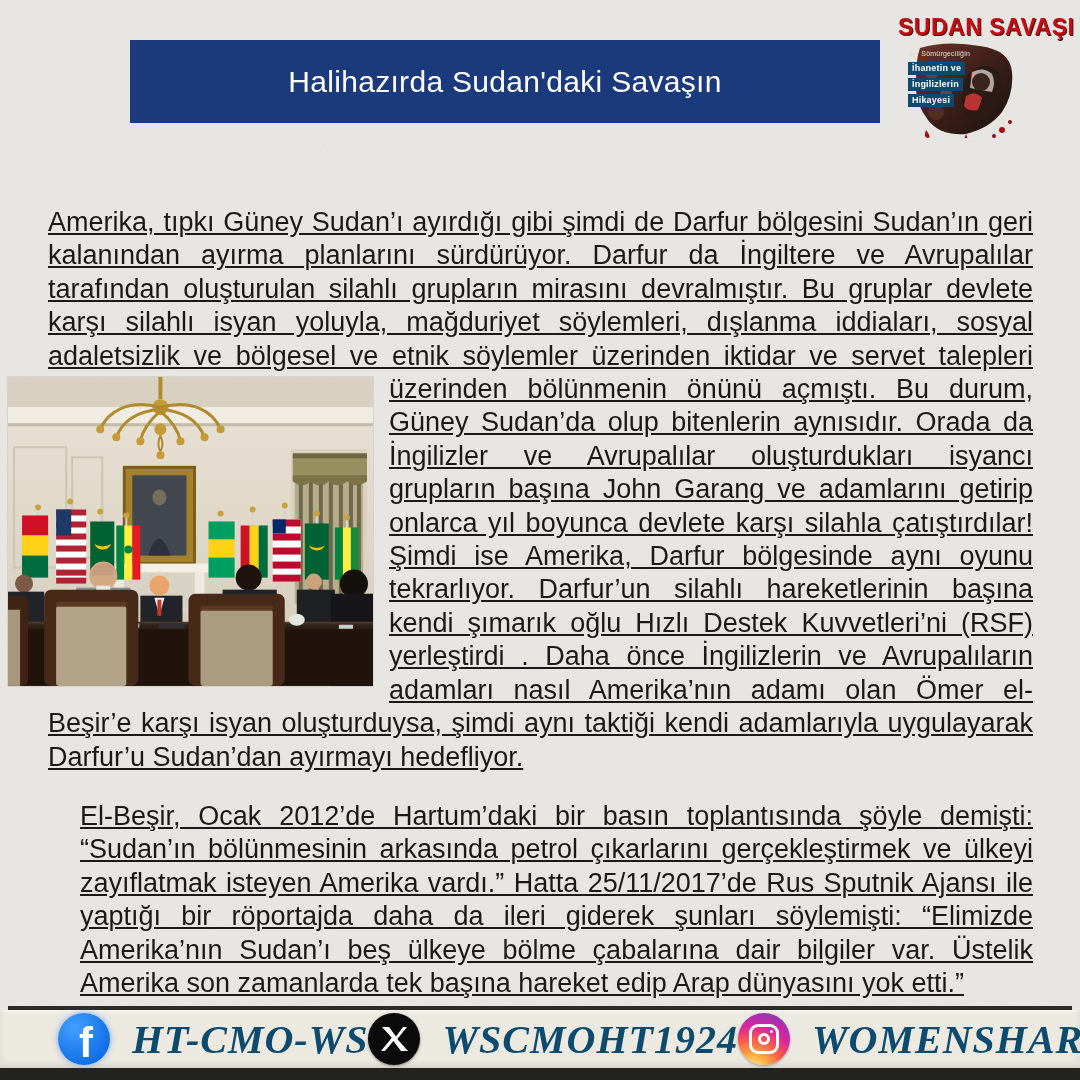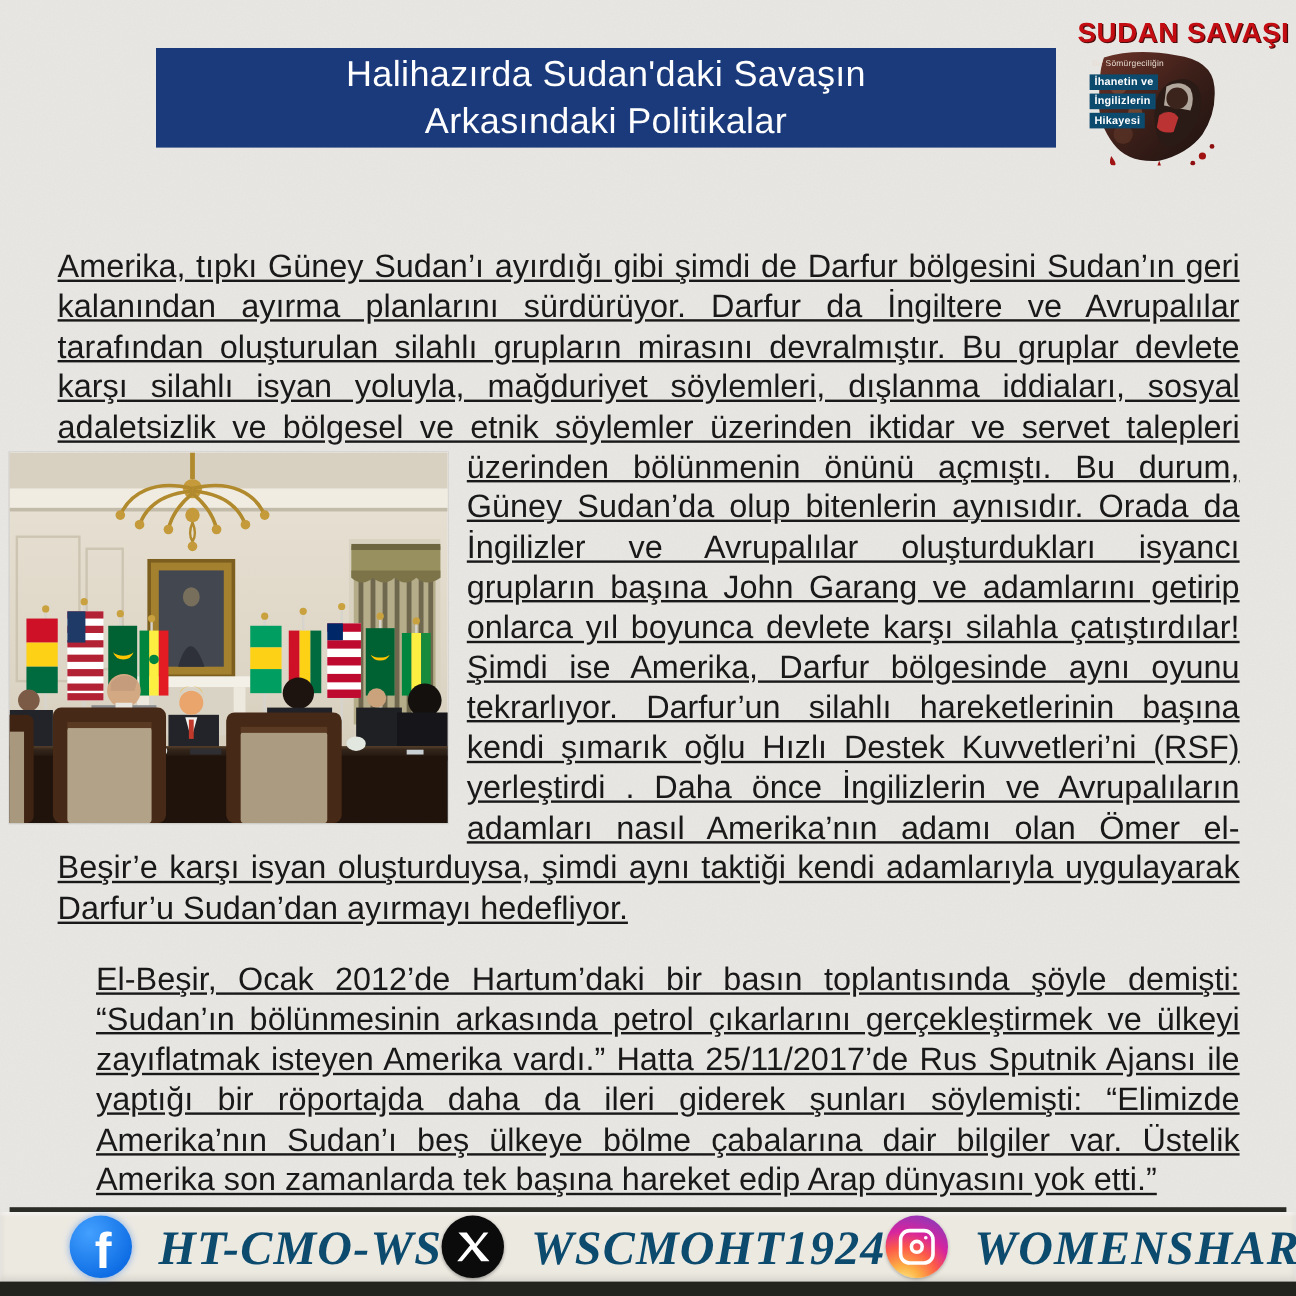--- a/index.html
+++ b/index.html
@@ -89,21 +89,20 @@
   <svg class="paper-texture" xmlns="http://www.w3.org/2000/svg">
     <filter id="paperNoise">
         <feTurbulence type="fractalNoise" baseFrequency="0.8" numOctaves="2" stitchTiles="stitch"></feTurbulence>
         <feColorMatrix type="matrix" values="0 0 0 0 0.45  0 0 0 0 0.44  0 0 0 0 0.43  0 0 0 0.10 0"></feColorMatrix>
       </filter>
     <rect width="100%" height="100%" filter="url(#paperNoise)"></rect>
   </svg>
 
   <div class="header-banner">
     <span>Halihazırda Sudan'daki Savaşın</span>
-    <span>Arkasındaki Politikalar</span>
   </div>
 
   <div class="logo">
     <div class="logo-title">SUDAN SAVAŞI</div>
     <div class="logo-collage">
       <svg viewBox="0 0 118 96" xmlns="http://www.w3.org/2000/svg">
         <defs>
           <linearGradient id="collG" x1="0" y1="0" x2="1" y2="1">
             <stop offset="0" stop-color="#6b3328"></stop>
               <stop offset=".5" stop-color="#3c1f19"></stop>

